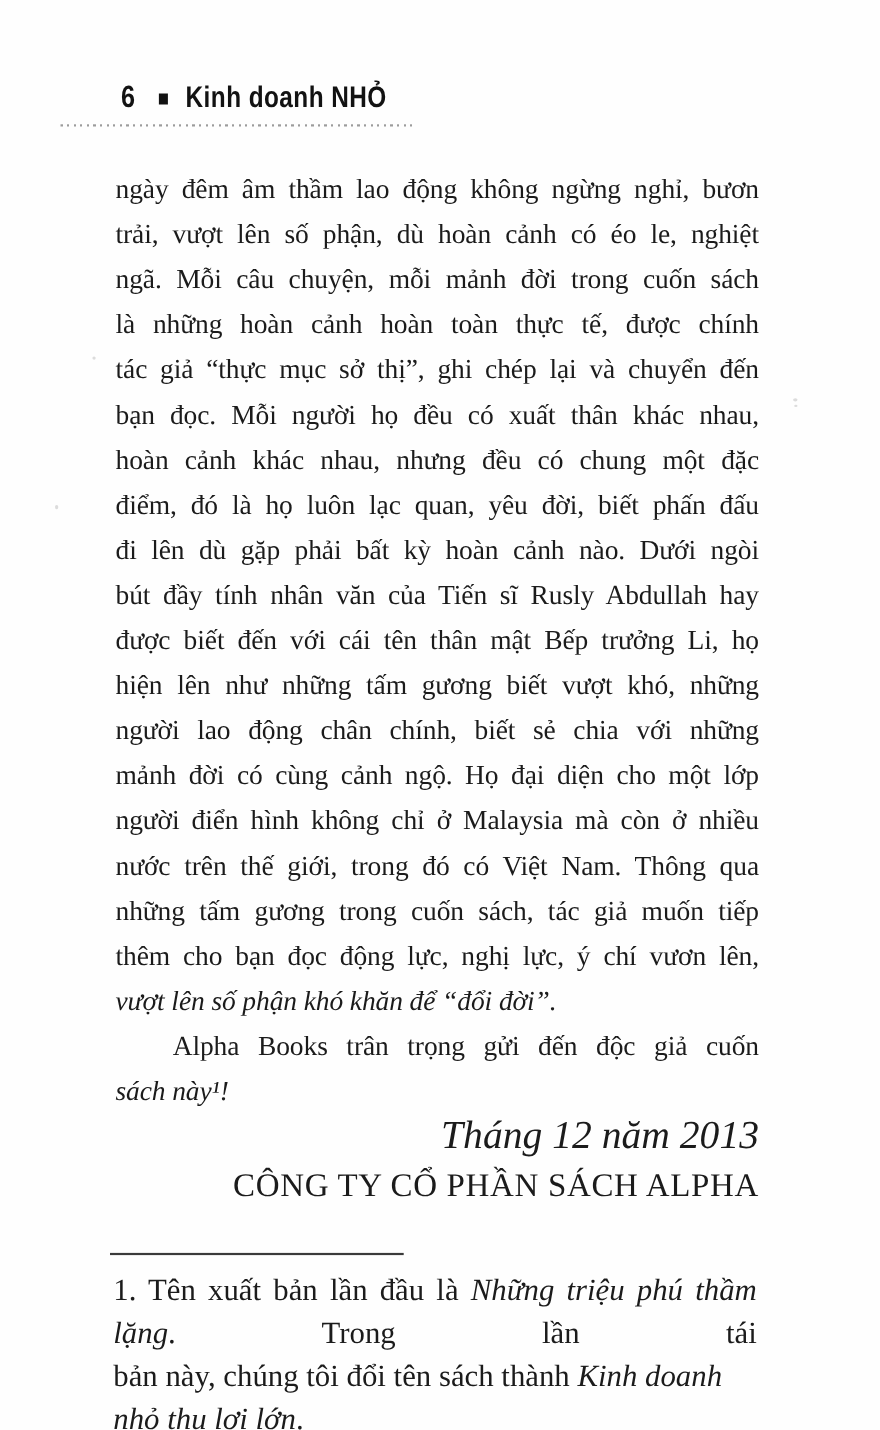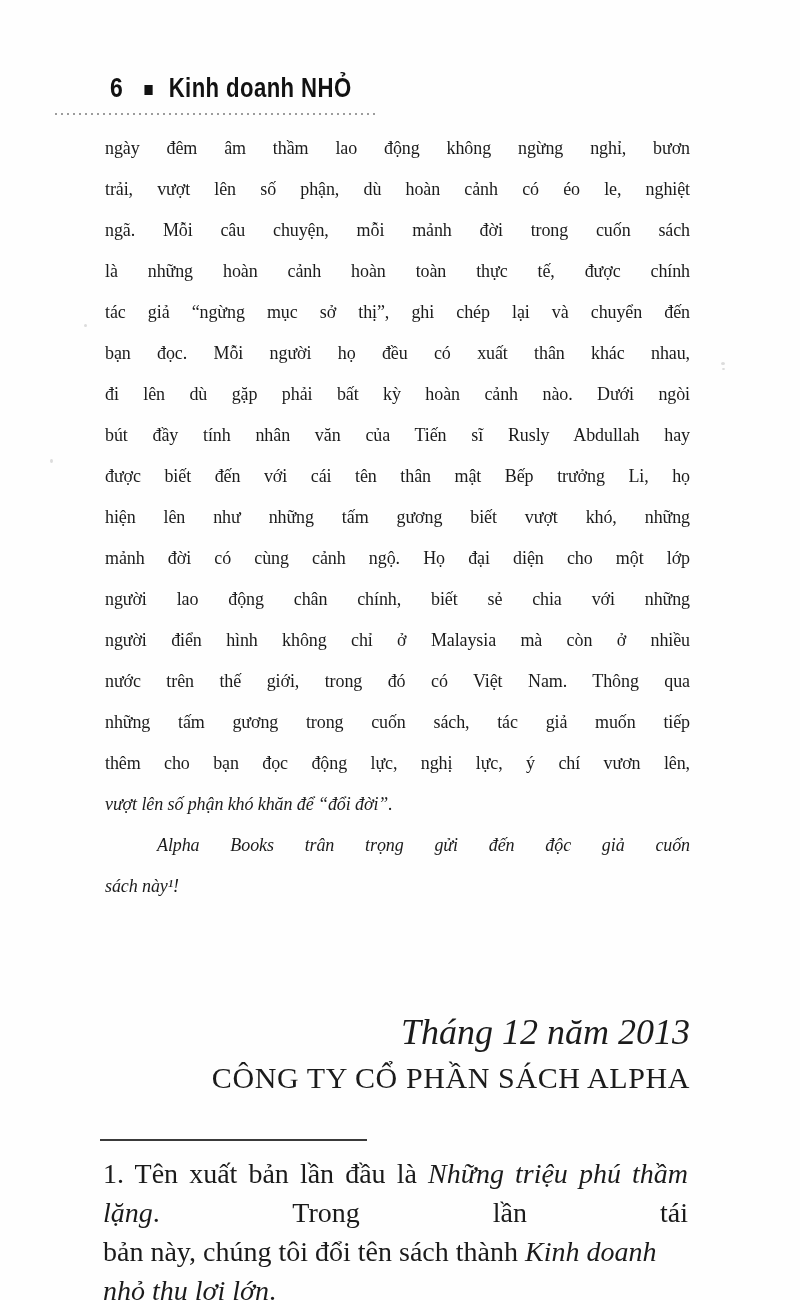--- a/index.html
+++ b/index.html
@@ -42,30 +42,30 @@
     left: 55px;
     width: 323px;
     height: 2px;
     background-image: repeating-linear-gradient(to right,
       #9c9c9c 0px, #9c9c9c 2px, transparent 2px, transparent 6px);
   }
 
   
   .body-text {
     position: absolute;
-    top: 128px;
+    top: 152px;
     left: 105px;
     width: 585px;
-    font-size: 18px;
+    font-size: 25px;
     line-height: 41px;
     letter-spacing: -0.1px;
   }
   .bl { text-align: justify; text-align-last: justify; }
   .bl.last { text-align: left; text-align-last: left; font-style: italic; }
-  .bl.indent { text-indent: 52px; font-style: italic; }
+  .bl.indent { text-indent: 52px; }
 
   
   .closing {
     position: absolute;
     top: 1010px;
     left: 105px;
     width: 585px;
     text-align: right;
   }
   .date-line { font-style: italic; font-size: 36px; line-height: 45px; }
@@ -108,28 +108,30 @@
     <span class="running-title">Kinh doanh NHỎ</span>
   </header>
 
   <div class="dotted-rule"></div>
 
   <main class="body-text">
     <div class="bl">ngày đêm âm thầm lao động không ngừng nghỉ, bươn</div>
     <div class="bl">trải, vượt lên số phận, dù hoàn cảnh có éo le, nghiệt</div>
     <div class="bl">ngã. Mỗi câu chuyện, mỗi mảnh đời trong cuốn sách</div>
     <div class="bl">là những hoàn cảnh hoàn toàn thực tế, được chính</div>
-    <div class="bl">tác giả “ngừng mục sở thị”, ghi chép lại và chuyển đến</div>
+    <div class="bl">tác giả “thực mục sở thị”, ghi chép lại và chuyển đến</div>
     <div class="bl">bạn đọc. Mỗi người họ đều có xuất thân khác nhau,</div>
+    <div class="bl">hoàn cảnh khác nhau, nhưng đều có chung một đặc</div>
+    <div class="bl">điểm, đó là họ luôn lạc quan, yêu đời, biết phấn đấu</div>
     <div class="bl">đi lên dù gặp phải bất kỳ hoàn cảnh nào. Dưới ngòi</div>
     <div class="bl">bút đầy tính nhân văn của Tiến sĩ Rusly Abdullah hay</div>
     <div class="bl">được biết đến với cái tên thân mật Bếp trưởng Li, họ</div>
     <div class="bl">hiện lên như những tấm gương biết vượt khó, những</div>
+    <div class="bl">người lao động chân chính, biết sẻ chia với những</div>
     <div class="bl">mảnh đời có cùng cảnh ngộ. Họ đại diện cho một lớp</div>
-    <div class="bl">người lao động chân chính, biết sẻ chia với những</div>
     <div class="bl">người điển hình không chỉ ở Malaysia mà còn ở nhiều</div>
     <div class="bl">nước trên thế giới, trong đó có Việt Nam. Thông qua</div>
     <div class="bl">những tấm gương trong cuốn sách, tác giả muốn tiếp</div>
     <div class="bl">thêm cho bạn đọc động lực, nghị lực, ý chí vươn lên,</div>
     <div class="bl last">vượt lên số phận khó khăn để “đổi đời”.</div>
     <div class="bl indent">Alpha Books trân trọng gửi đến độc giả cuốn</div>
     <div class="bl last">sách này¹!</div>
   </main>
 
   <div class="closing">

